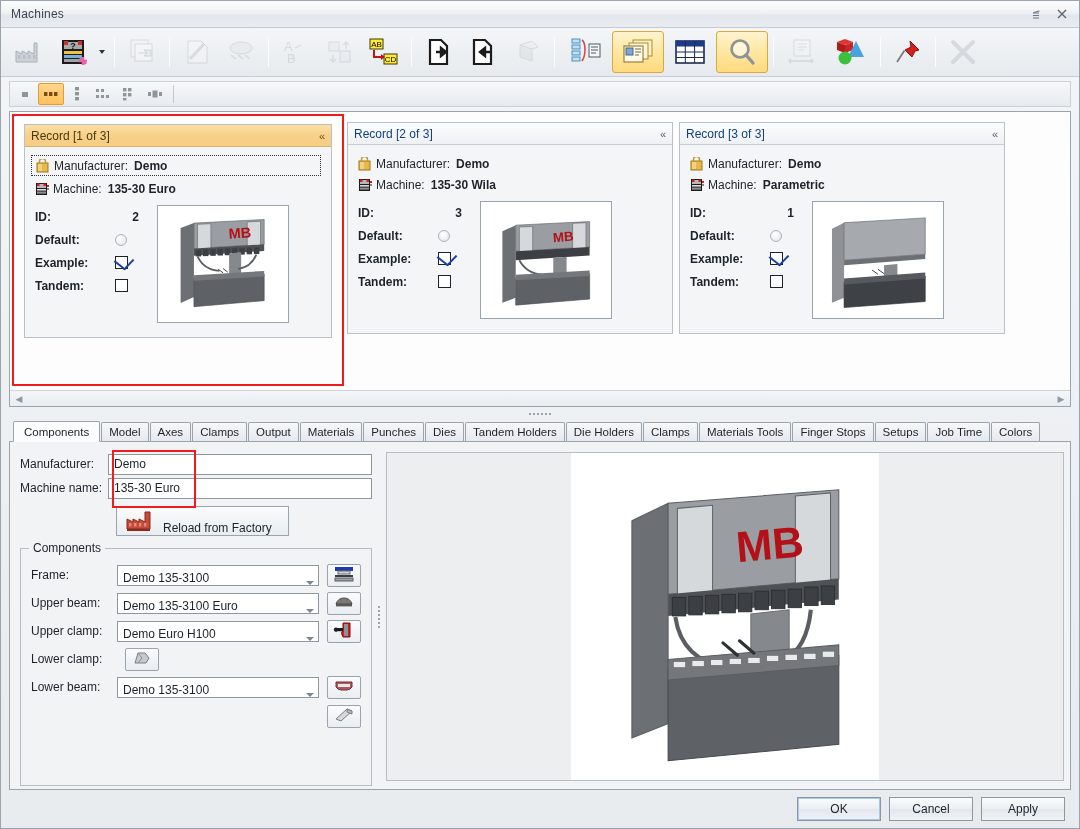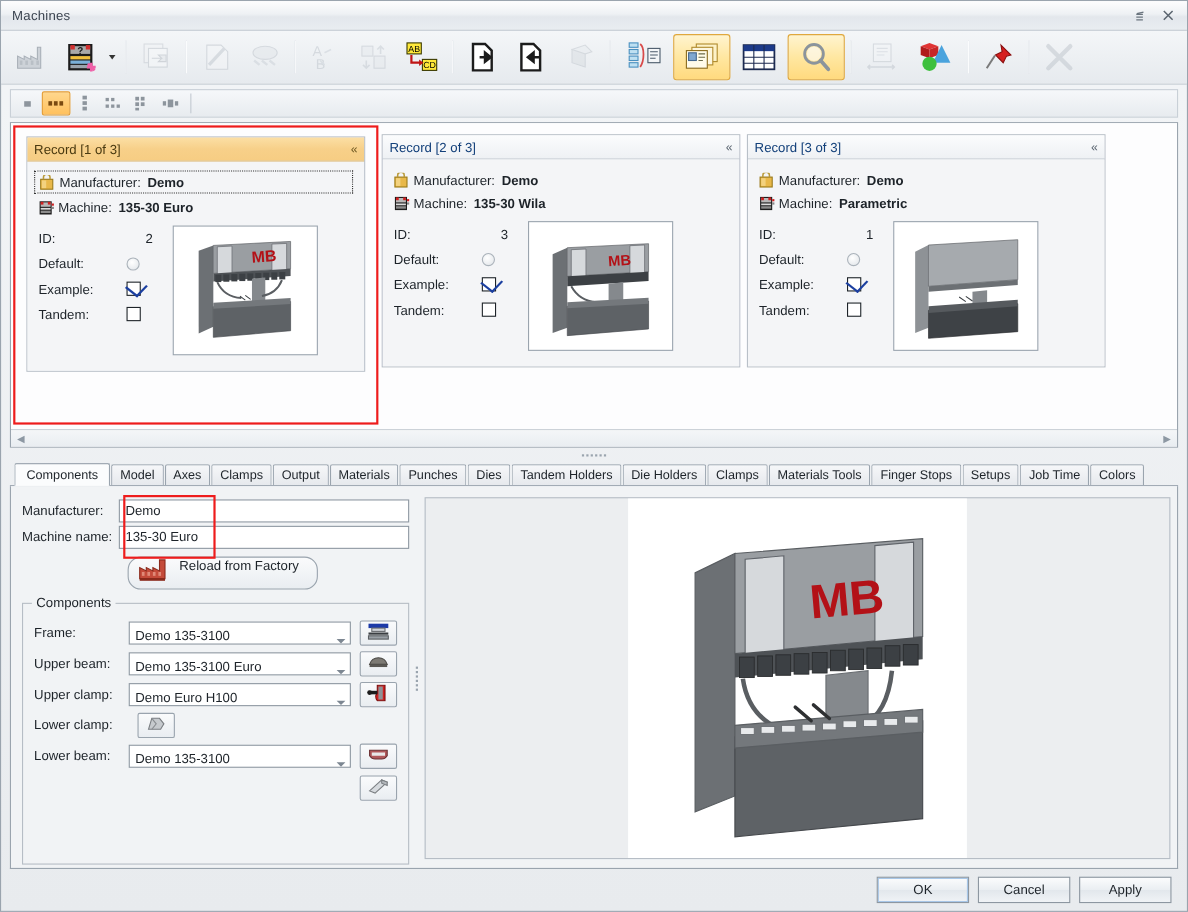--- a/index.html
+++ b/index.html
@@ -143,21 +143,21 @@
   .kv-row.boxed {
     border: 1px dotted #333; padding: 1px 4px; margin: 0 0 2px -4px;
   }
   .kv-row .ic { width: 18px; display:flex; align-items:center; }
   .kv-row .lbl { margin-right: 6px; }
   .kv-row .val { font-weight: bold; }
   .detail {
     display: flex; margin-top: 6px;
   }
   .detail .fields { width: 118px; }
-  .frow { display: flex; align-items: center; height: 23px; font-size: 12px; color: #1d2329; }
+  .frow { display: flex; align-items: center; height: 23px; font-size: 12px; color: #1d2329; font-weight: bold; }
   .frow .fl { width: 66px; }
   .frow .fv { flex: 1; text-align: right; padding-right: 14px; }
   .radio-off {
     width: 12px; height: 12px; border-radius: 50%;
     border: 1px solid #aab2ba;
     background: radial-gradient(circle at 40% 35%, #ffffff 0%, #e9ecef 70%, #dfe3e7 100%);
     margin-left: 14px;
   }
   .chk {
     width: 13px; height: 13px; border: 1px solid #1d2329; background: #fff;
@@ -237,22 +237,22 @@
     display: flex; align-items: center; padding: 0 5px;
   }
   .redbox {
     position: absolute; border: 2px solid #ee1c1c;
   }
   .lfwrap { position: relative; }
   .reload-btn {
     margin: 6px 0 0 96px;
     height: 30px; width: 173px;
     background: linear-gradient(180deg,#fafbfc 0%,#e9edf1 100%);
-    border: 1px solid #9aa4ae; border-radius: 12px;
-    display: flex; align-items: flex-start; gap: 8px; padding: 0 8px;
+    border: 1px solid #9aa4ae; border-radius: 0;
+    display: flex; align-items: flex-end; gap: 8px; padding: 0 8px;
     font-size: 12px; color: #1d2329;
   }
   .groupbox {
     margin-top: 12px; border: 1px solid #b6bdc5;
     padding: 12px 10px 14px 10px; position: relative;
     height: 238px;
   }
   .groupbox > .gtitle {
     position: absolute; top: -8px; left: 8px; background: #f1f3f5;
     padding: 0 4px; font-size: 12px; color: #1d2329;

